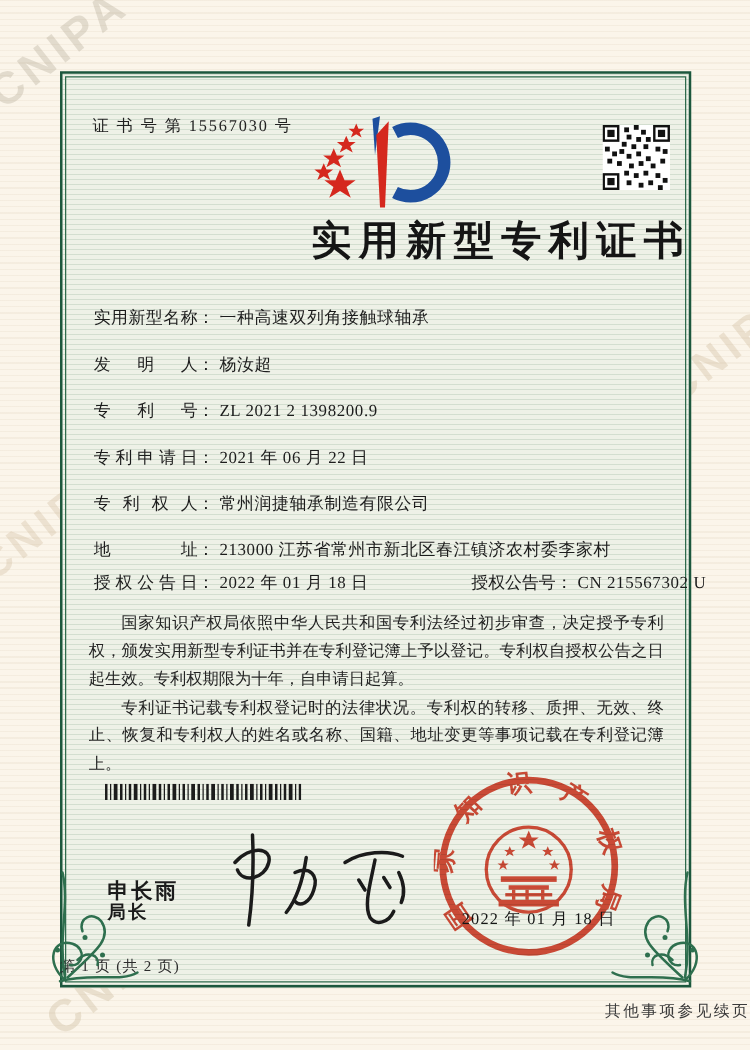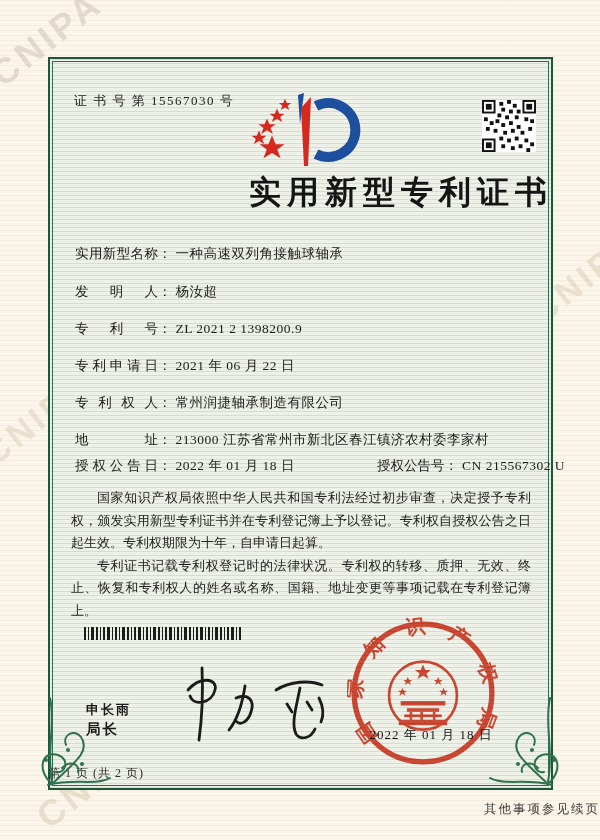--- a/index.html
+++ b/index.html
@@ -52,21 +52,21 @@
   .fsep{display:inline-block;margin-right:4px;}
   .fvalue{letter-spacing:0.5px;}
   .grant2{position:absolute;left:302px;top:0;white-space:nowrap;}
   .bodytext{
     position:absolute;left:71px;top:487px;width:460px;
     font-size:13px;line-height:22.5px;color:#232323;text-align:justify;
   }
   .bodytext p{margin:0;text-indent:2em;}
   .barcode{position:absolute;left:84px;top:627px;}
   .signer-title{position:absolute;left:86px;top:676px;font-size:14.5px;font-weight:bold;color:#1b1b1b;letter-spacing:2px;margin-top:44px;}
-  .signer-name{position:absolute;left:86px;top:701px;font-size:13px;font-weight:bold;color:#1b1b1b;letter-spacing:2px;}
+  .signer-name{position:absolute;left:86px;top:701px;font-size:17px;font-weight:bold;color:#1b1b1b;letter-spacing:2px;}
   .signature{position:absolute;left:150px;top:660px;}
   .seal{position:absolute;left:347px;top:617px;opacity:0.93;mix-blend-mode:multiply;}
   .seal-date{
     position:absolute;left:352px;top:726px;width:158px;text-align:center;
     font-size:13px;color:#161616;letter-spacing:1px;white-space:nowrap;z-index:5;
   }
   .page-no{position:absolute;left:48px;top:765px;width:509px;text-align:left;font-size:12px;color:#2c2c2c;letter-spacing:1px;}
   .footer-note{position:absolute;left:0;top:801px;width:600px;text-align:right;font-size:12.5px;color:#3a3a3a;letter-spacing:2px;}
   .flourish{position:absolute;z-index:3;}
 </style>

